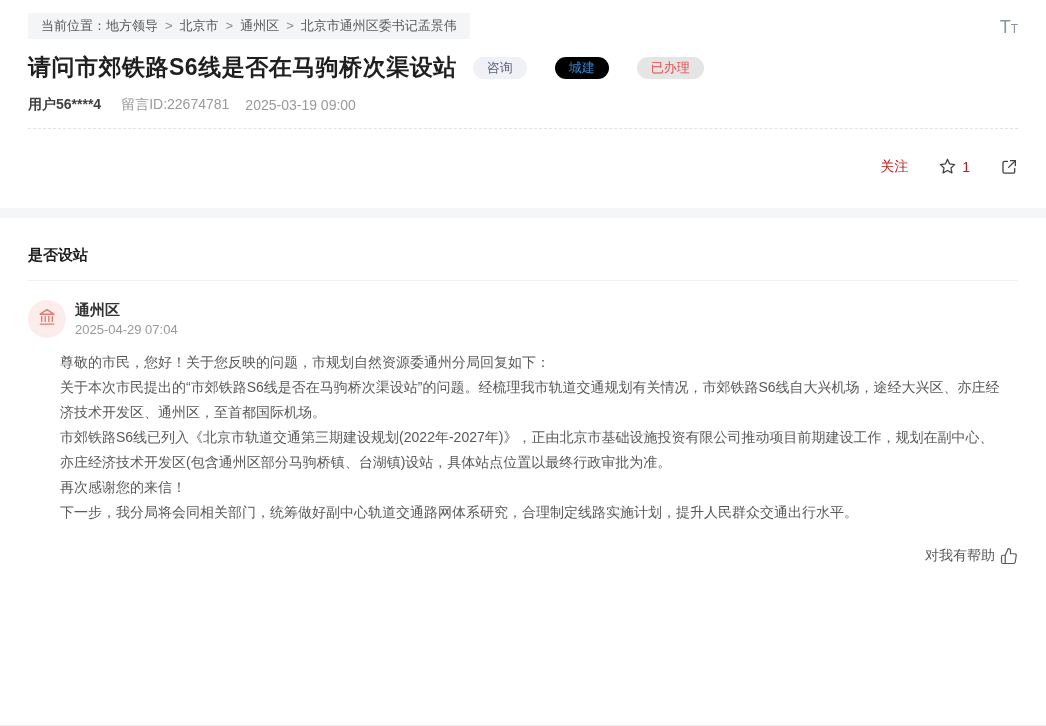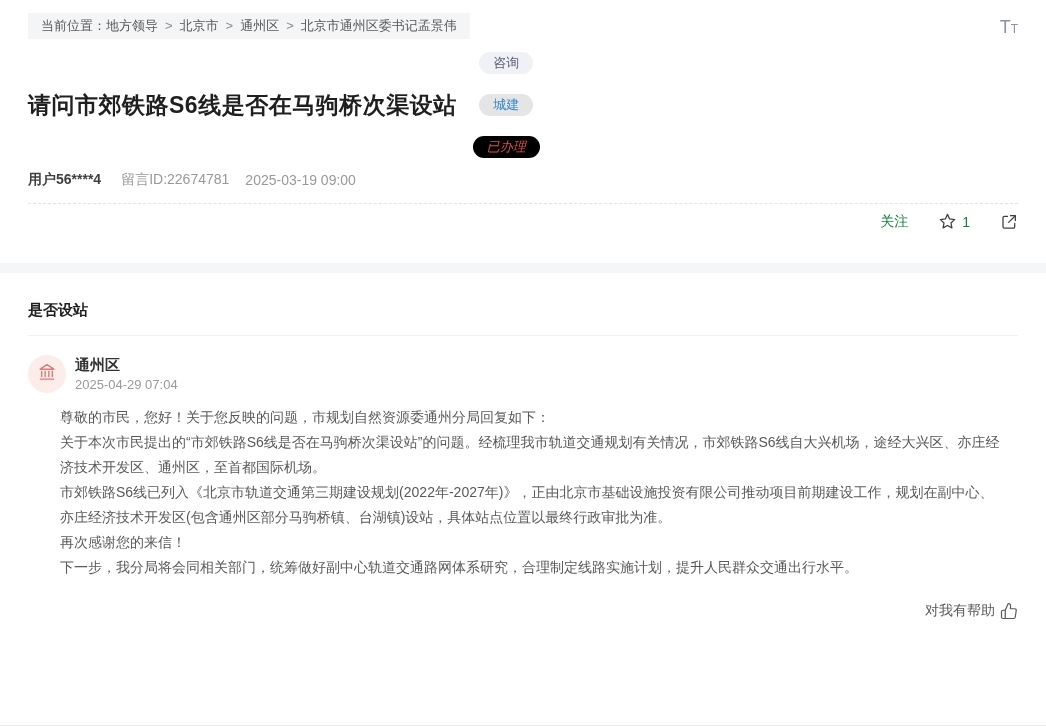--- a/index.html
+++ b/index.html
@@ -46,31 +46,31 @@
   .font-toggle .small-t { font-size: 12px; }
 
   
   .title-row { margin-top: 13px; display: flex; align-items: center; }
   .msg-title {
     font-size: 23px;
     font-weight: bold;
     color: #1f1f1f;
     letter-spacing: 0.5px;
   }
-  .tags { display: inline-flex; align-items: center; margin-left: 16px; gap: 20px; flex-direction: column; }
+  .tags { display: inline-flex; align-items: center; margin-left: 16px; gap: 28px; }
   .tag {
     font-size: 13px;
     line-height: 22px;
     padding: 0 14px;
     border-radius: 12px;
     white-space: nowrap;
   }
   .tag-type { background: #f0f1f7; color: #5a6478; }
-  .tag-field { background: #e5e5e5; color: #3286c9; }
-  .tag-status { background: #000000; color: #e34d4d; font-style: italic; }
+  .tag-field { background: #000000; color: #3286c9; }
+  .tag-status { background: #e5e5e5; color: #e34d4d; }
 
   
   .meta-row {
     margin-top: 13px;
     display: flex;
     align-items: center;
     font-size: 14px;
     color: #999;
     padding-bottom: 14px;
     border-bottom: 1px dashed #e3e3e3;
@@ -79,26 +79,26 @@
   .meta-id { margin-left: 20px; }
   .meta-time { margin-left: 16px; }
 
   
   .msg-body { margin-top: 22px; font-size: 14px; color: #404040; }
   .body-line { line-height: 28px; min-height: 28px; }
   .privacy-note { margin-top: 2px; font-size: 13px; color: #bfbfbf; line-height: 22px; }
 
   
   .action-row {
-    margin-top: 8px;
+    margin-top: 28px;
     display: flex;
     justify-content: flex-end;
     align-items: center;
     gap: 30px;
-    color: #15803d;
+    color: #b91c1c;
     font-size: 14px;
     padding-bottom: 32px;
   }
   .action-item { display: inline-flex; align-items: center; gap: 5px; cursor: pointer; }
   .action-item svg { display: block; }
 
   
   .divider-band { width: 100%; height: 10px; background: #f5f6f8; }
 
   

